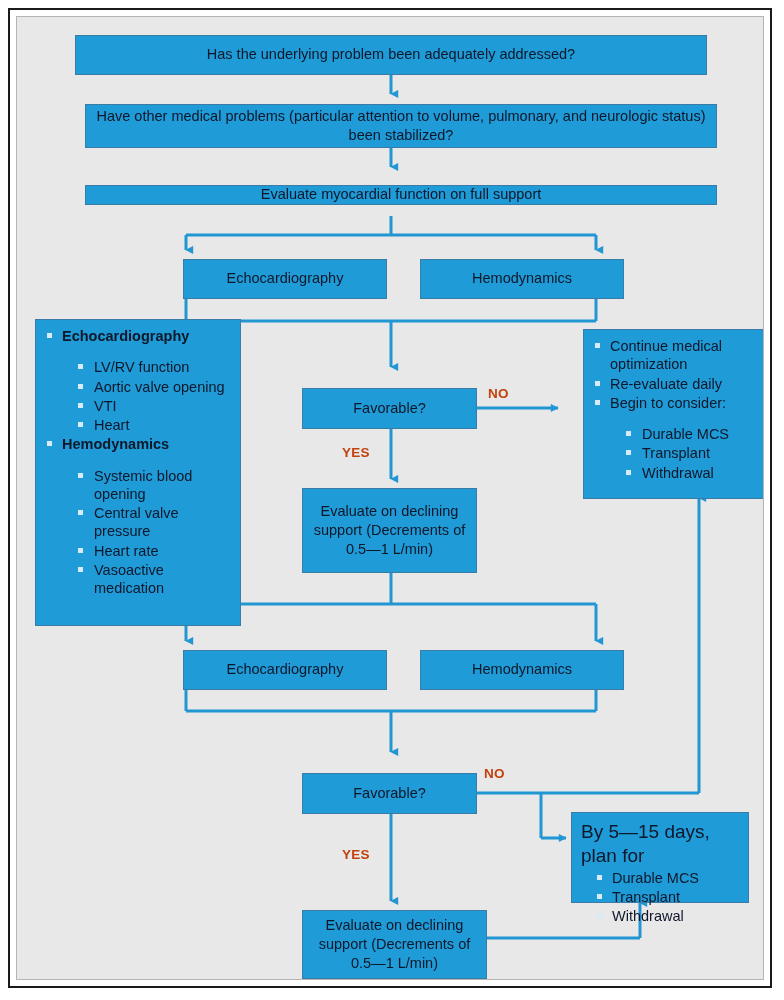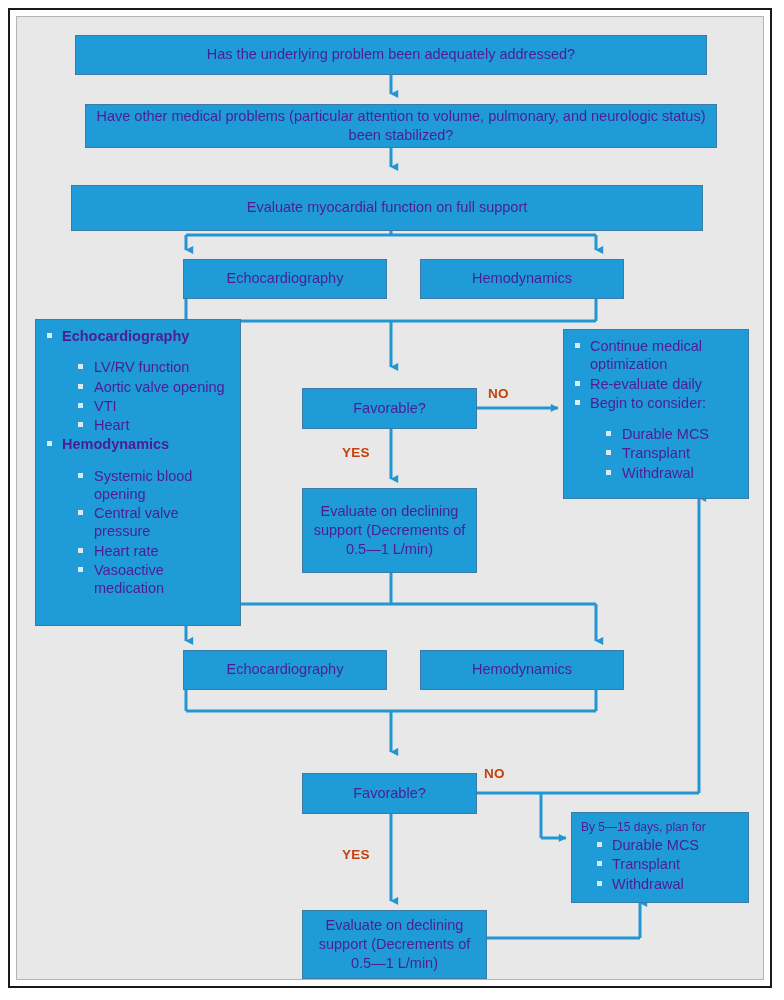--- a/index.html
+++ b/index.html
@@ -51,21 +51,21 @@
     height: 964px;
     pointer-events: none;
   }
 
   
   .node {
     position: absolute;
     box-sizing: border-box;
     background: #1f9bd7;
     border: 1px solid #3b7ba5;
-    color: #4c1d95;
+    color: #0f172a;
     font-size: 14.5px;
     line-height: 1.32;
     display: flex;
     align-items: center;
     justify-content: center;
     text-align: center;
     padding: 3px 8px;
   }
 
   .node.listbox {
@@ -179,21 +179,21 @@
       </svg>
 
       <div class="node" style="left:58px; top:18px; width:632px; height:40px;">
         <span class="node-text">Has the underlying problem been adequately addressed?</span>
       </div>
 
       <div class="node" style="left:68px; top:87px; width:632px; height:44px;">
         <span class="node-text">Have other medical problems (particular attention to volume, pulmonary, and neurologic status) been stabilized?</span>
       </div>
 
-      <div class="node" style="left:54px; top:168px; width:632px; height:46px;">
+      <div class="node" style="left:68px; top:168px; width:632px; height:20px;">
         <span class="node-text">Evaluate myocardial function on full support</span>
       </div>
 
       <div class="node" style="left:166px; top:242px; width:204px; height:40px;">
         <span class="node-text">Echocardiography</span>
       </div>
 
       <div class="node" style="left:403px; top:242px; width:204px; height:40px;">
         <span class="node-text">Hemodynamics</span>
       </div>
@@ -240,21 +240,21 @@
               </li>
               <li>
                 <span class="bullet"></span>
                 <span class="lbl">Vasoactive medication</span>
               </li>
             </ul>
           </li>
         </ul>
       </div>
 
-      <div class="node listbox" style="left:546px; top:312px; width:186px; height:170px;">
+      <div class="node listbox" style="left:566px; top:312px; width:186px; height:170px;">
         <ul class="bl">
           <li>
             <span class="bullet"></span>
             <span class="lbl">Continue medical optimization</span>
           </li>
           <li>
             <span class="bullet"></span>
             <span class="lbl">Re-evaluate daily</span>
           </li>
           <li>
@@ -292,21 +292,21 @@
 
       <div class="node" style="left:403px; top:633px; width:204px; height:40px;">
         <span class="node-text">Hemodynamics</span>
       </div>
 
       <div class="node" style="left:285px; top:756px; width:175px; height:41px;">
         <span class="node-text">Favorable?</span>
       </div>
 
       <div class="node listbox" style="left:554px; top:795px; width:178px; height:91px;">
-        <div class="nobullet" style="padding-left:0; font-size:12px; line-height:1.26; margin-bottom:1px;">By 5—15 days, plan for</div>
+        <div class="nobullet" style="padding-left:0; font-size:19px; line-height:1.26; margin-bottom:1px;">By 5—15 days, plan for</div>
         <ul class="bl">
           <li style="margin-left:14px;">
             <span class="bullet"></span>
             <span class="lbl">Durable MCS</span>
           </li>
           <li style="margin-left:14px;">
             <span class="bullet"></span>
             <span class="lbl">Transplant</span>
           </li>
           <li style="margin-left:14px;">

